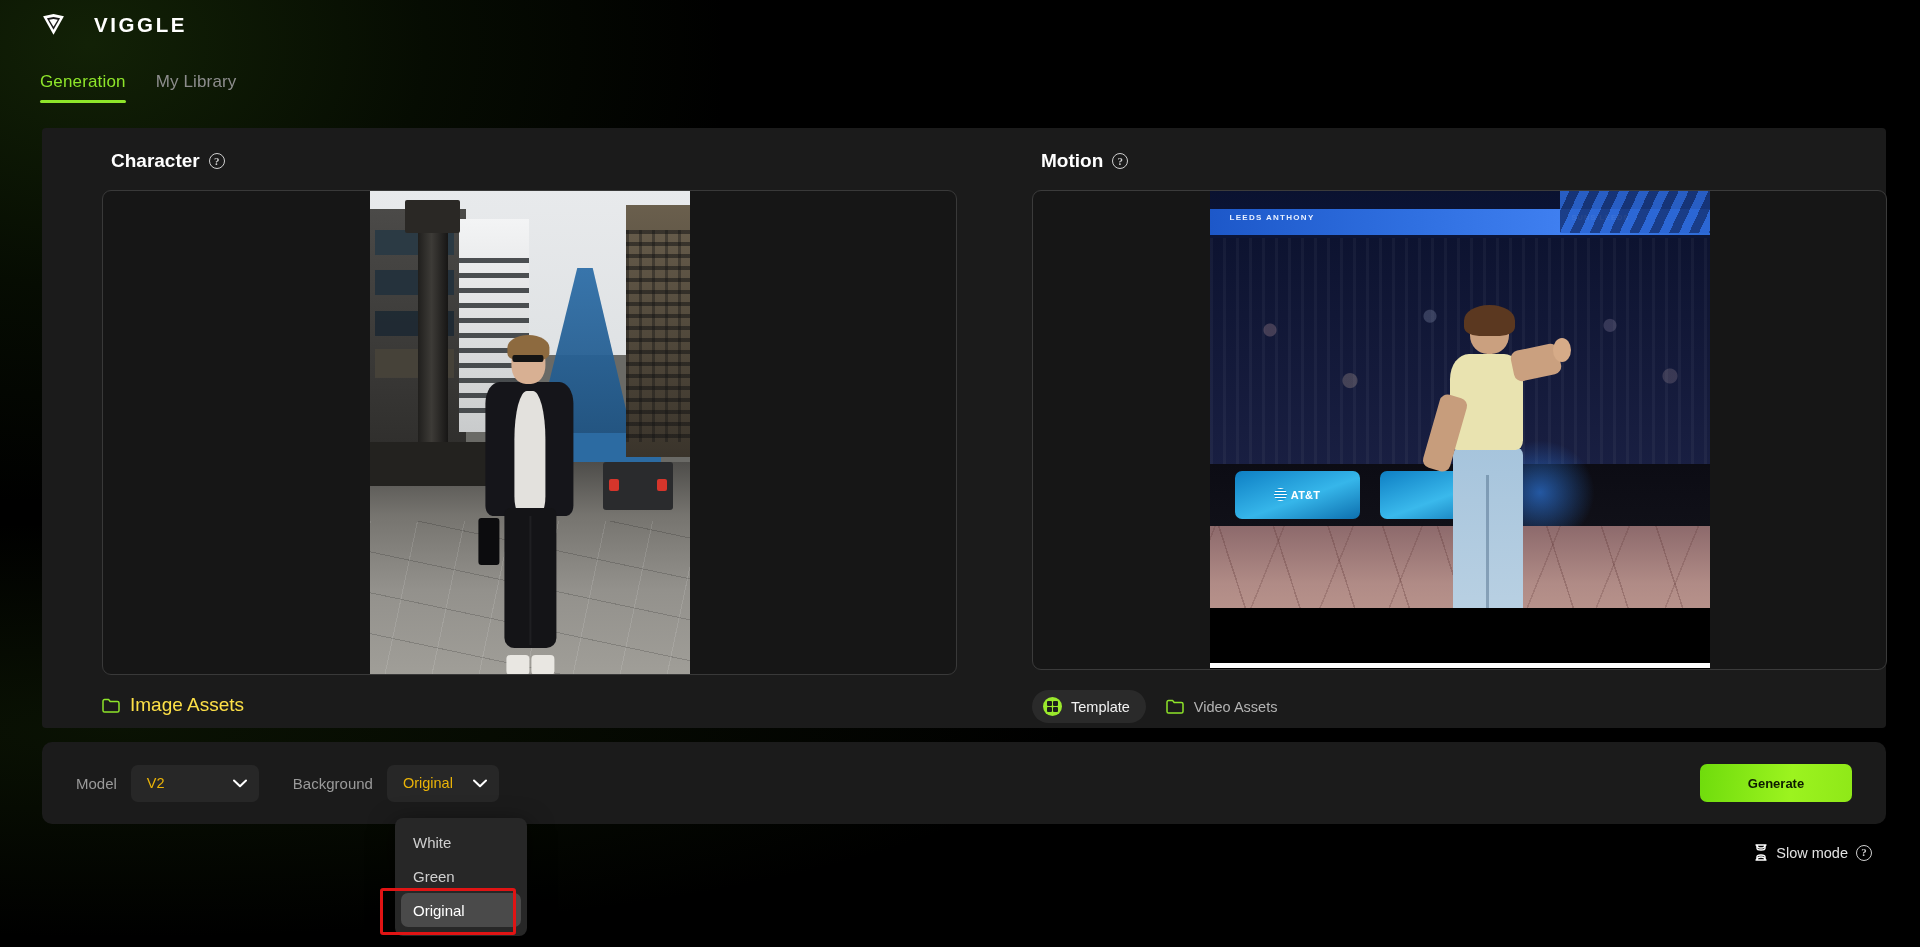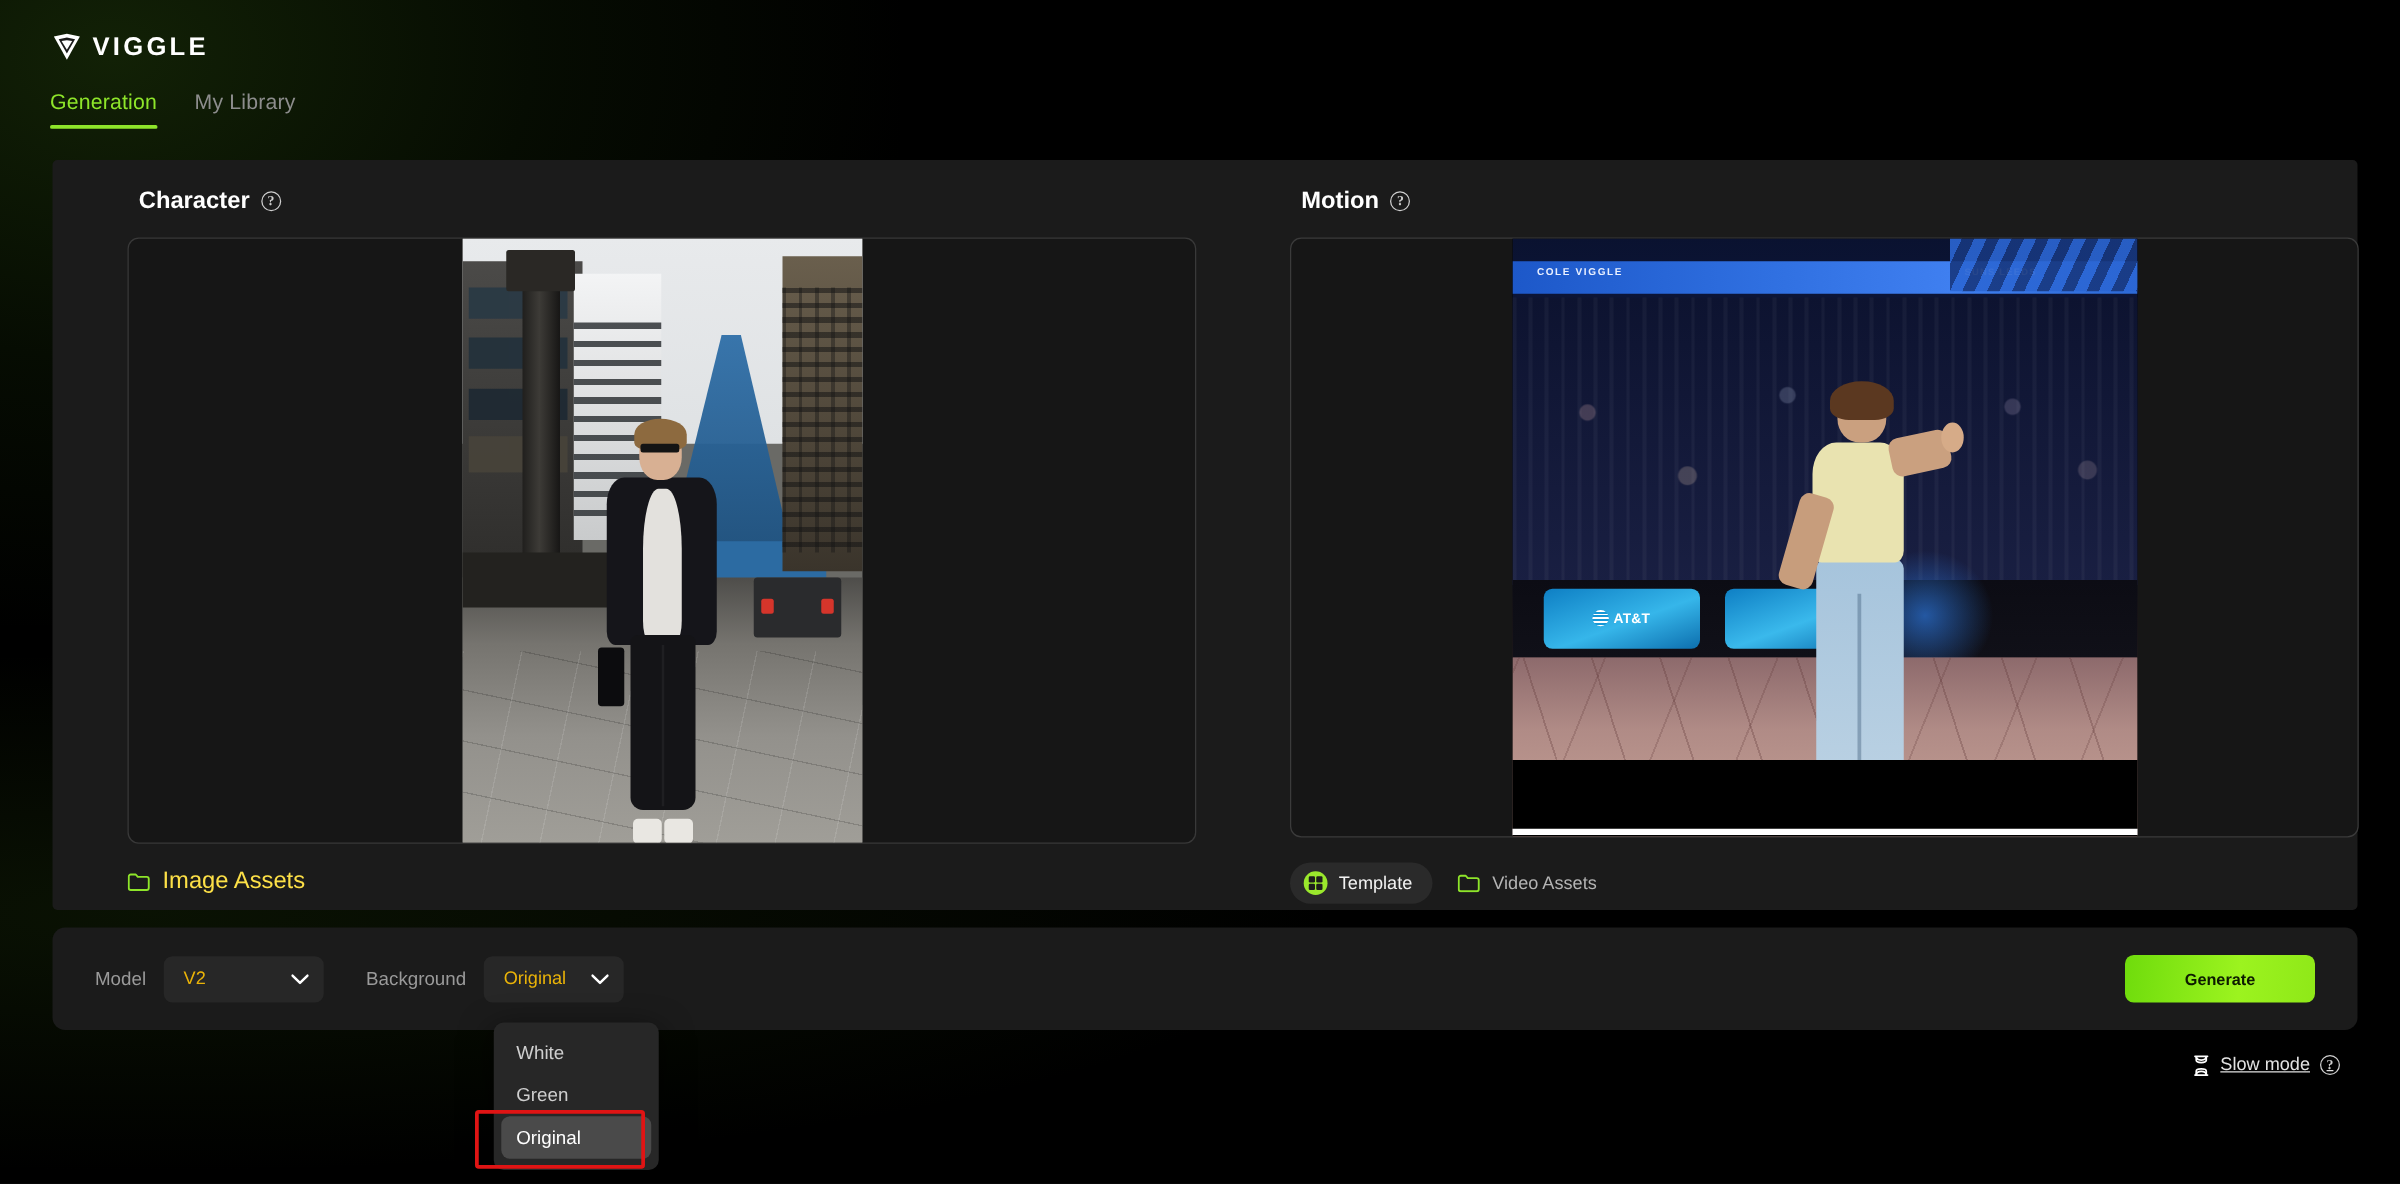--- a/index.html
+++ b/index.html
@@ -33,22 +33,22 @@
     background: radial-gradient(ellipse at 20% 50%, rgba(55,100,18,0.18) 0%, rgba(0,0,0,0) 70%);
     pointer-events: none;
     z-index: 0;
   }
 
   .root { position: relative; z-index: 2; width: 1920px; height: 947px; }
 
   
   .brand {
     position: absolute;
-    left: 40px; top: 24px;
-    display: flex; align-items: center; gap: 7px;
+    left: 40px; top: 11px;
+    display: flex; align-items: center; gap: 27px;
   }
   .brand-logo { width: 27px; height: 27px; display:block; }
   .brand-name {
     font-size: 20.5px;
     font-weight: 700;
     letter-spacing: 2.6px;
     color: #ffffff;
   }
 
   .tabs {
@@ -437,22 +437,22 @@
     font-weight:600;
     display:flex; align-items:center; justify-content:center;
     cursor:pointer;
     border:none;
     font-family:"Liberation Sans", sans-serif;
   }
 
   .slow-mode {
     position:absolute;
     right: 48px; top: 844px;
-    display:flex; gap:8px;
-    font-size:14.5px; color:#e2e2e2;text-decoration:underline;
+    display:flex; align-items:center; gap:8px;
+    font-size:14.5px; color:#e2e2e2;
   }
 
   
   .dropdown {
     position:absolute;
     left: 395px; top: 818px;
     width: 132px;
     background:#272727;
     border-radius:8px;
     padding: 7px 6px 9px 6px;
@@ -550,21 +550,21 @@
       <div class="section-title">
         <span>Motion</span>
         <span class="help-icon">?</span>
       </div>
 
       <div class="media-box media-box-motion">
         <div class="video-wrap">
           <div class="vid-bg"></div>
           <div class="vid-crowd"></div>
           <div class="vid-banner">
-            <span class="vid-banner-txt">COLE VIGGLE</span>
+            <span class="vid-banner-txt">LEEDS ANTHONY</span>
             <span class="vid-banner-txt2">SUNS  LEEDS</span>
           </div>
           <div class="vid-stripe"></div>
           <div class="vid-boards"></div>
           <div class="vid-att">
             <span class="vid-att-globe"></span>
             <span class="vid-att-txt">AT&amp;T</span>
           </div>
           <div class="vid-att2"></div>
           <div class="vid-glow"></div>

